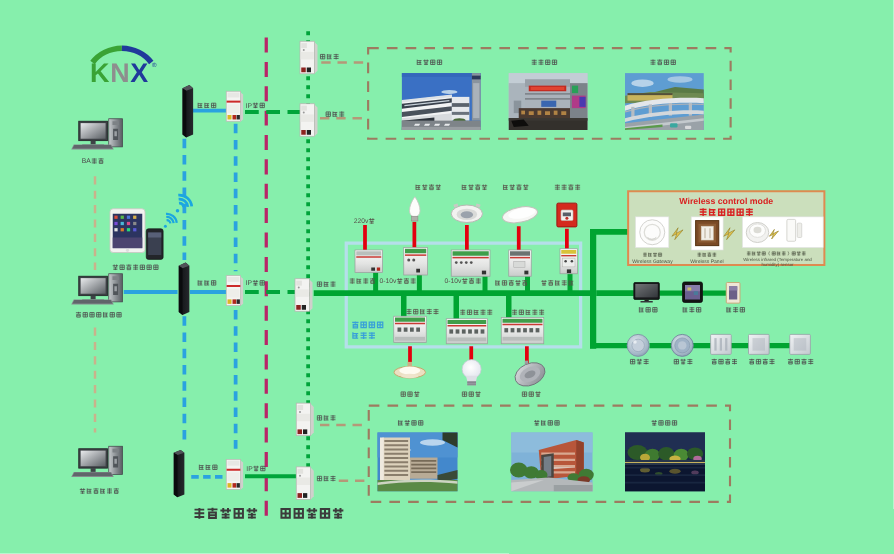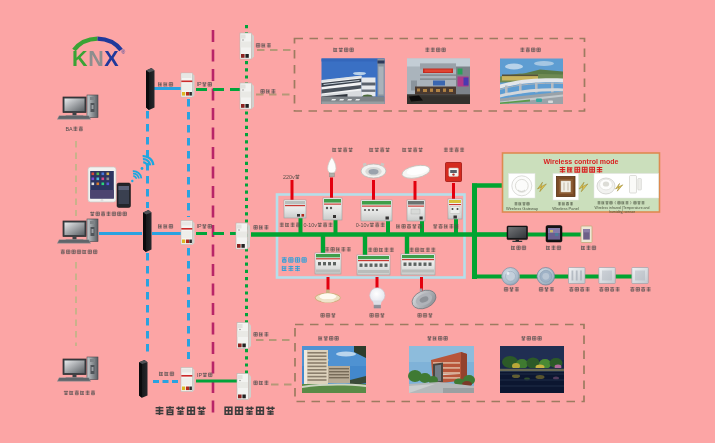--- a/index.html
+++ b/index.html
@@ -1,16 +1,16 @@
 <!DOCTYPE html>
 <html><head>
 <meta charset="utf-8">
 <style>
 html,body{margin:0;padding:0;background:#fff}
-#c{position:relative;width:715px;height:443px;background:#fca5a5;overflow:hidden;font-family:"Liberation Sans",sans-serif}
+#c{position:relative;width:715px;height:443px;background:#86efac;overflow:hidden;font-family:"Liberation Sans",sans-serif}
 </style>
 </head>
 <body>
 <div id="c">
 <svg width="715" height="443" viewBox="0 0 715 443" font-family="Liberation Sans, sans-serif">
 <defs>
 <linearGradient id="scr" x1="0" y1="0" x2="1" y2="1">
  <stop offset="0" stop-color="#e9ebed"></stop>
           <stop offset="1" stop-color="#5a5f64"></stop>
 </linearGradient>

